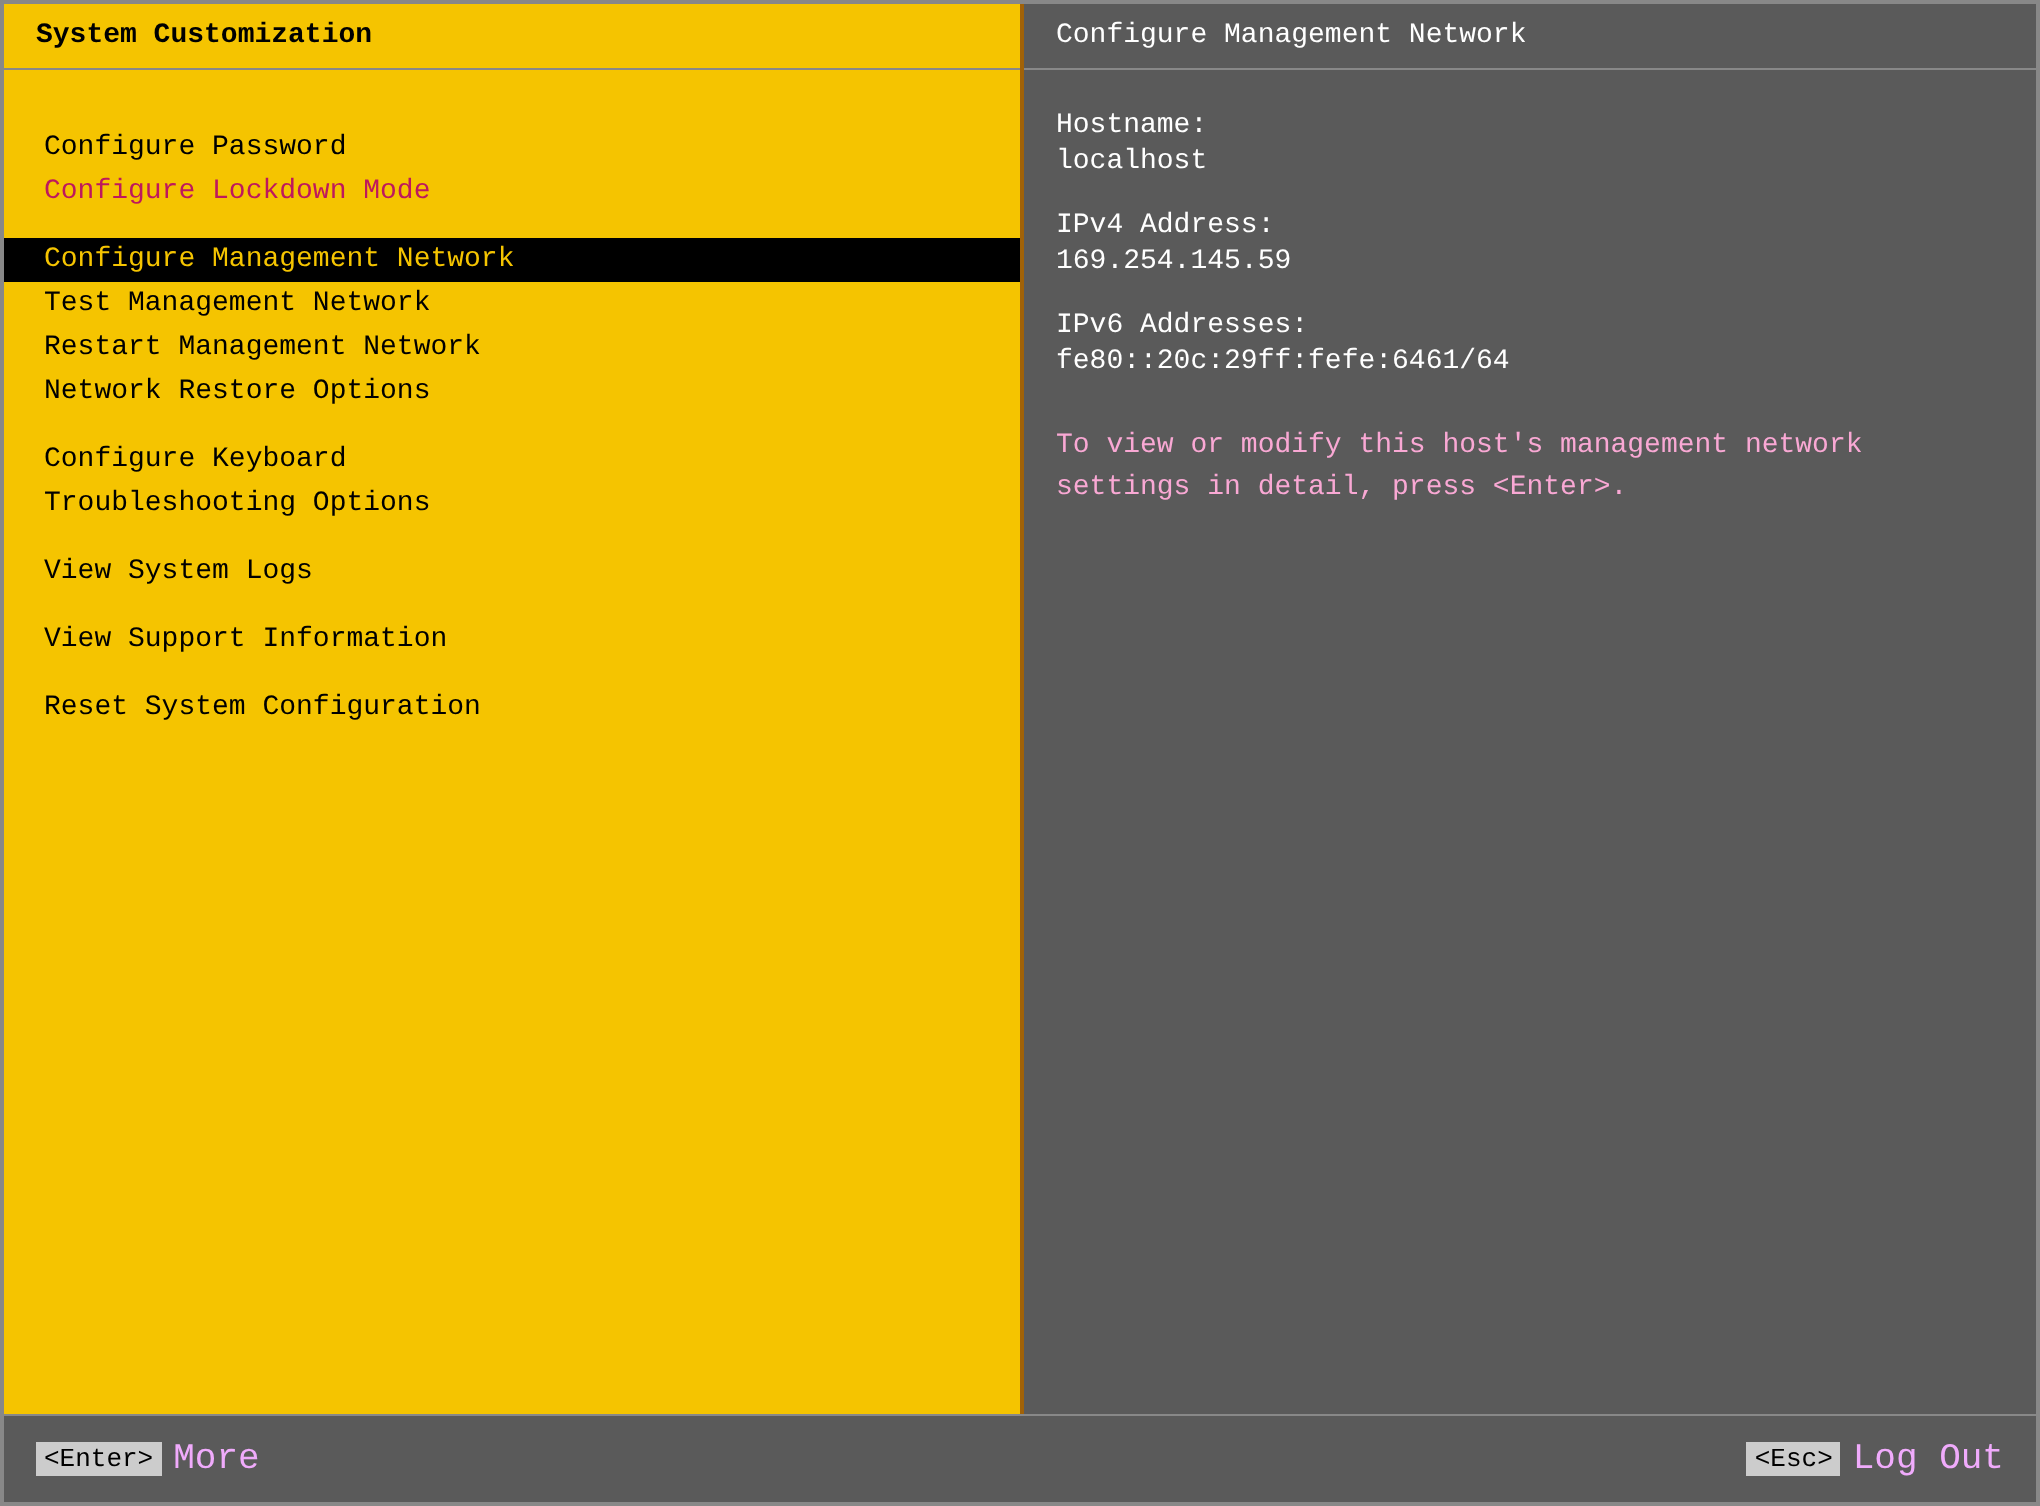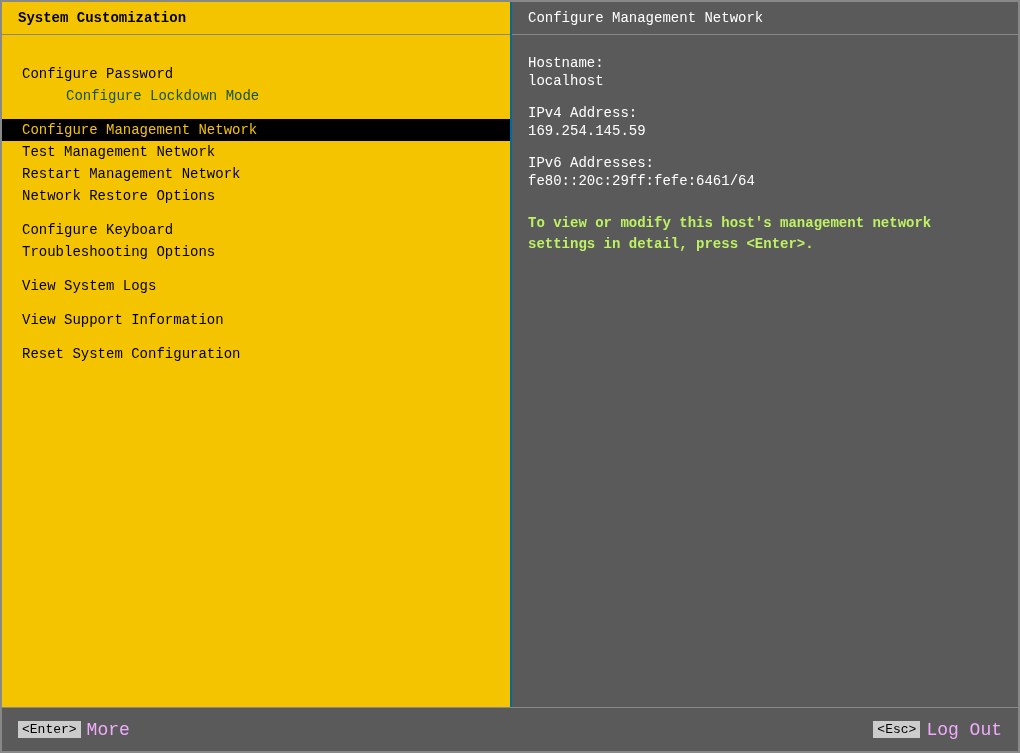--- a/index.html
+++ b/index.html
@@ -26,21 +26,21 @@
       display: flex;
       flex: 1;
       overflow: hidden;
     }
     
     .left-panel {
       width: 510px;
       background: #f5c400;
       display: flex;
       flex-direction: column;
-      border-right: 2px solid #0369a1;
+      border-right: 2px solid #a16207;
     }
     .left-header {
       background: #f5c400;
       color: #000;
       padding: 8px 16px;
       font-weight: bold;
       font-size: 14px;
       border-bottom: 1px solid #888;
     }
     .left-content {
@@ -52,22 +52,21 @@
       color: #000;
       cursor: pointer;
       white-space: nowrap;
       font-size: 14px;
     }
     .menu-item.selected {
       background: #000;
       color: #f5c400;
     }
     .menu-item.cyan {
-      color: #14532d;
-      margin-left: 44px;
+      color: #be185d;
     }
     .menu-spacer {
       height: 12px;
     }
     
     .right-panel {
       flex: 1;
       background: #5a5a5a;
       display: flex;
       flex-direction: column;
@@ -91,25 +90,24 @@
     }
     .info-label:first-child {
       margin-top: 0;
     }
     .info-value {
       color: #fff;
       font-size: 14px;
       margin-top: 2px;
     }
     .info-description {
-      color: #bef264;
+      color: #f9a8d4;
       font-size: 14px;
       margin-top: 24px;
       line-height: 1.5;
-      font-weight: bold;
     }
     
     .bottom-bar {
       background: #5a5a5a;
       border-top: 1px solid #888;
       padding: 6px 16px;
       display: flex;
       justify-content: space-between;
       align-items: center;
       height: 44px;

